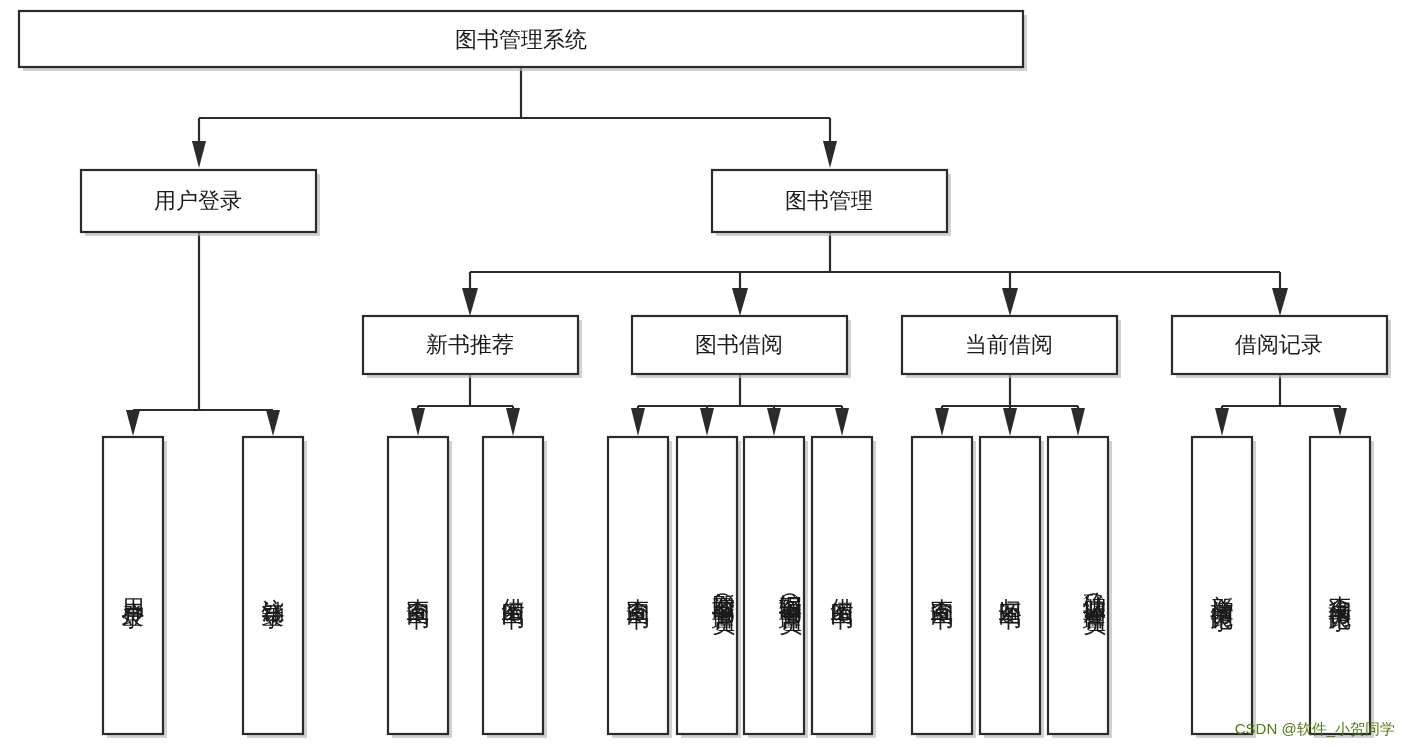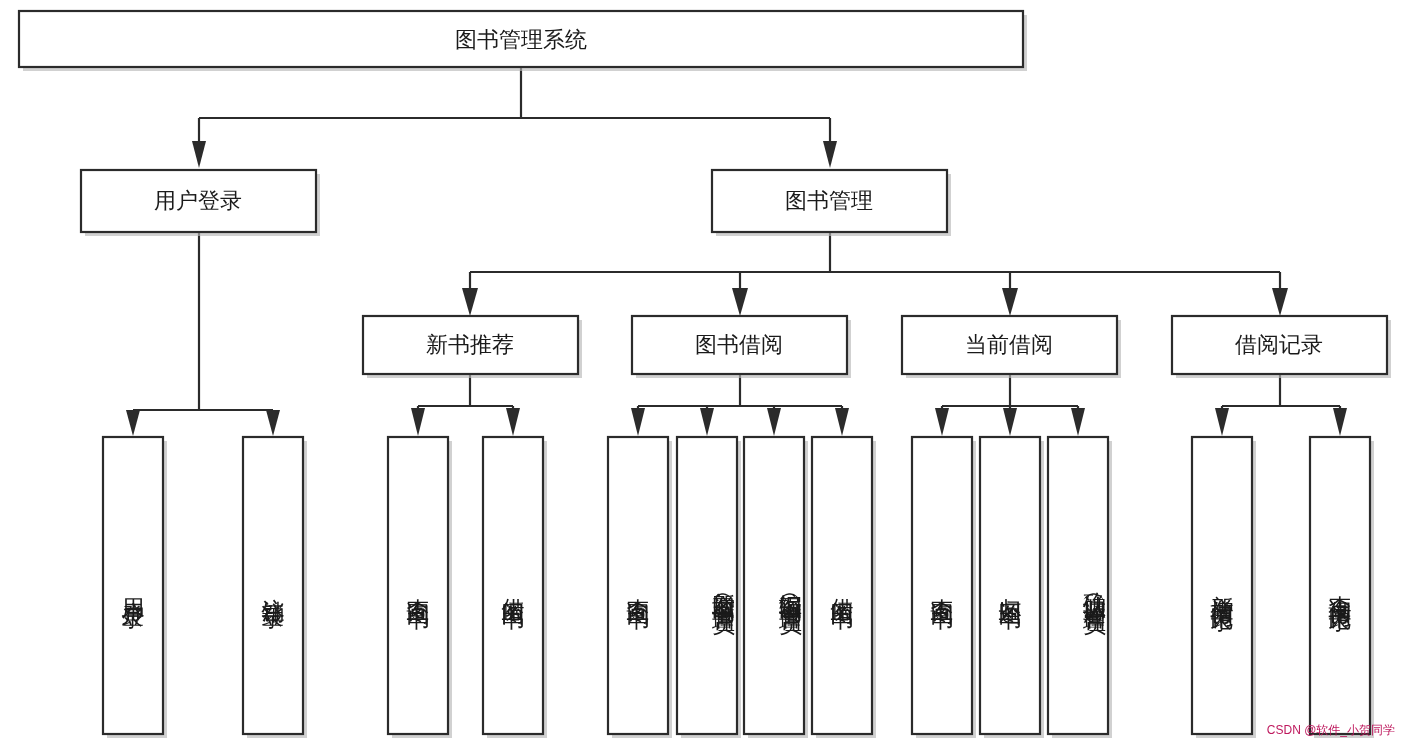--- a/index.html
+++ b/index.html
@@ -45,22 +45,22 @@
   }
   .arrow-head {
     fill: #2b2b2b;
     stroke: none;
   }
   .watermark {
     position: absolute;
     right: 10px;
     bottom: 8px;
     font-family: "Liberation Sans", "DejaVu Sans", sans-serif;
-    font-size: 12px;
-    color: #be185d;
+    font-size: 15px;
+    color: #4d7c0f;
     white-space: nowrap;
     user-select: none;
   }
   .leaf-vertical-label {
     position: absolute;
     writing-mode: vertical-rl;
     text-orientation: upright;
     font-family: "Liberation Sans", "DejaVu Sans", sans-serif;
     font-size: 23px;
     line-height: 1.18;

